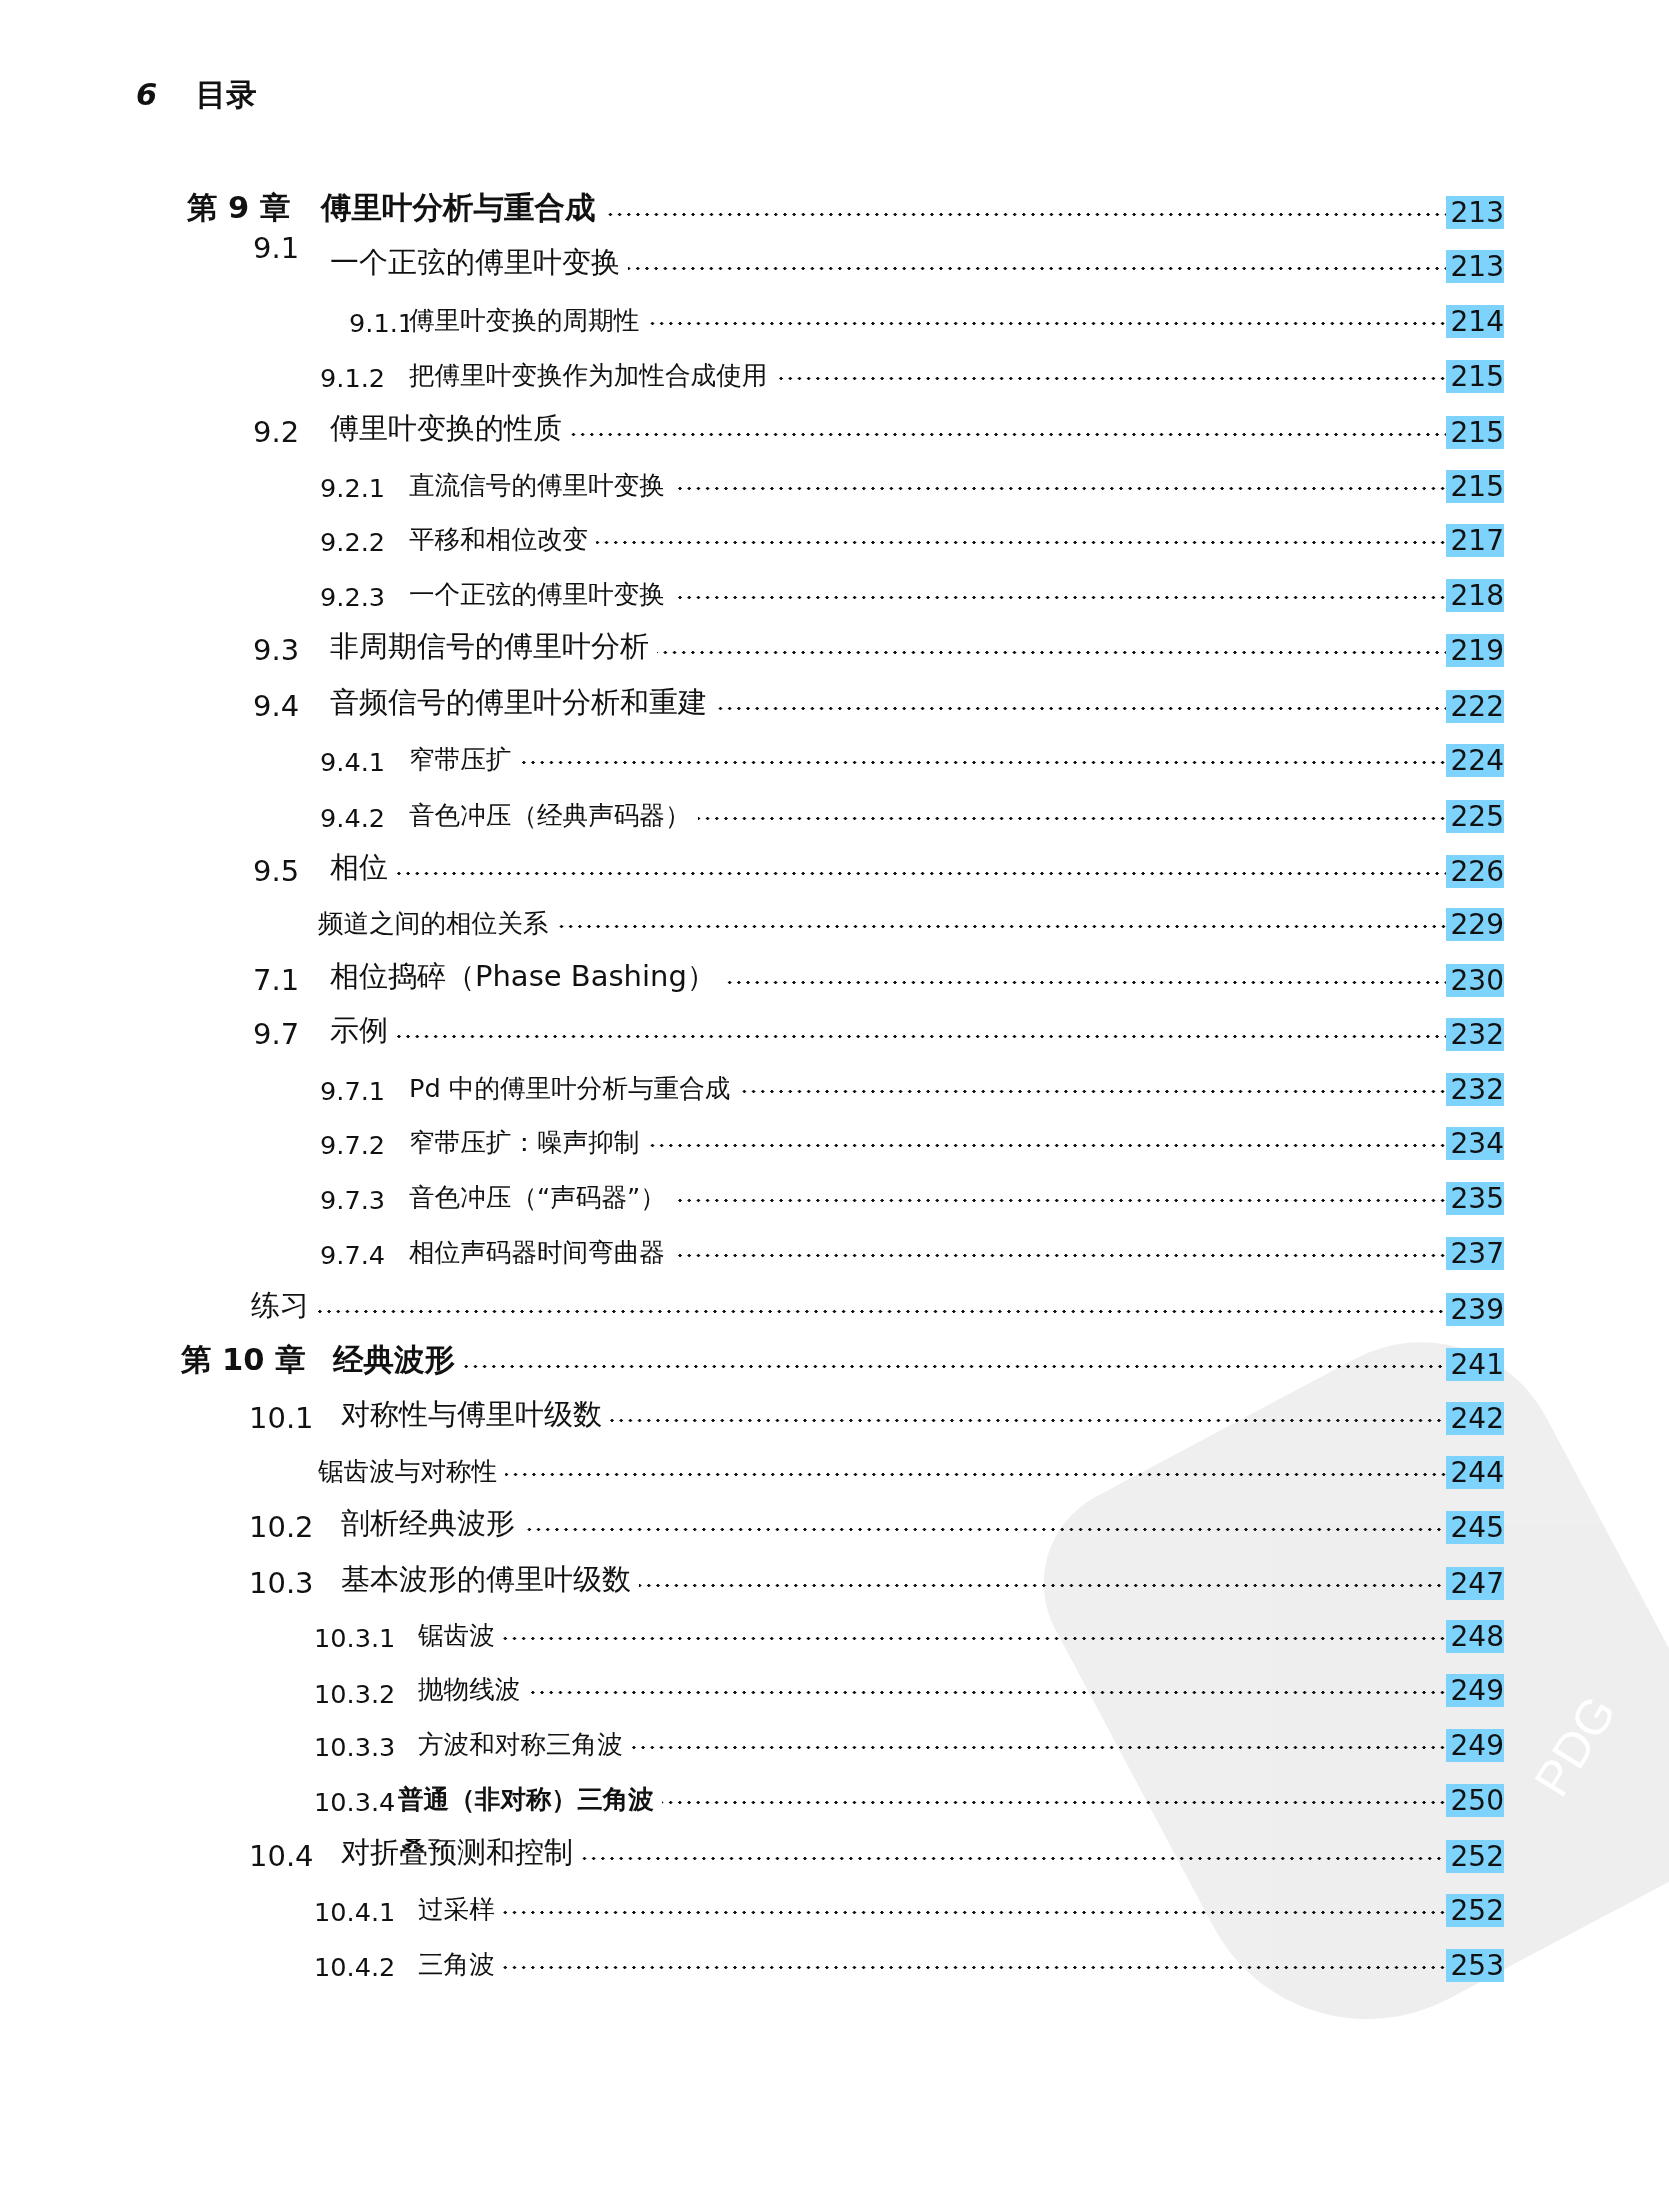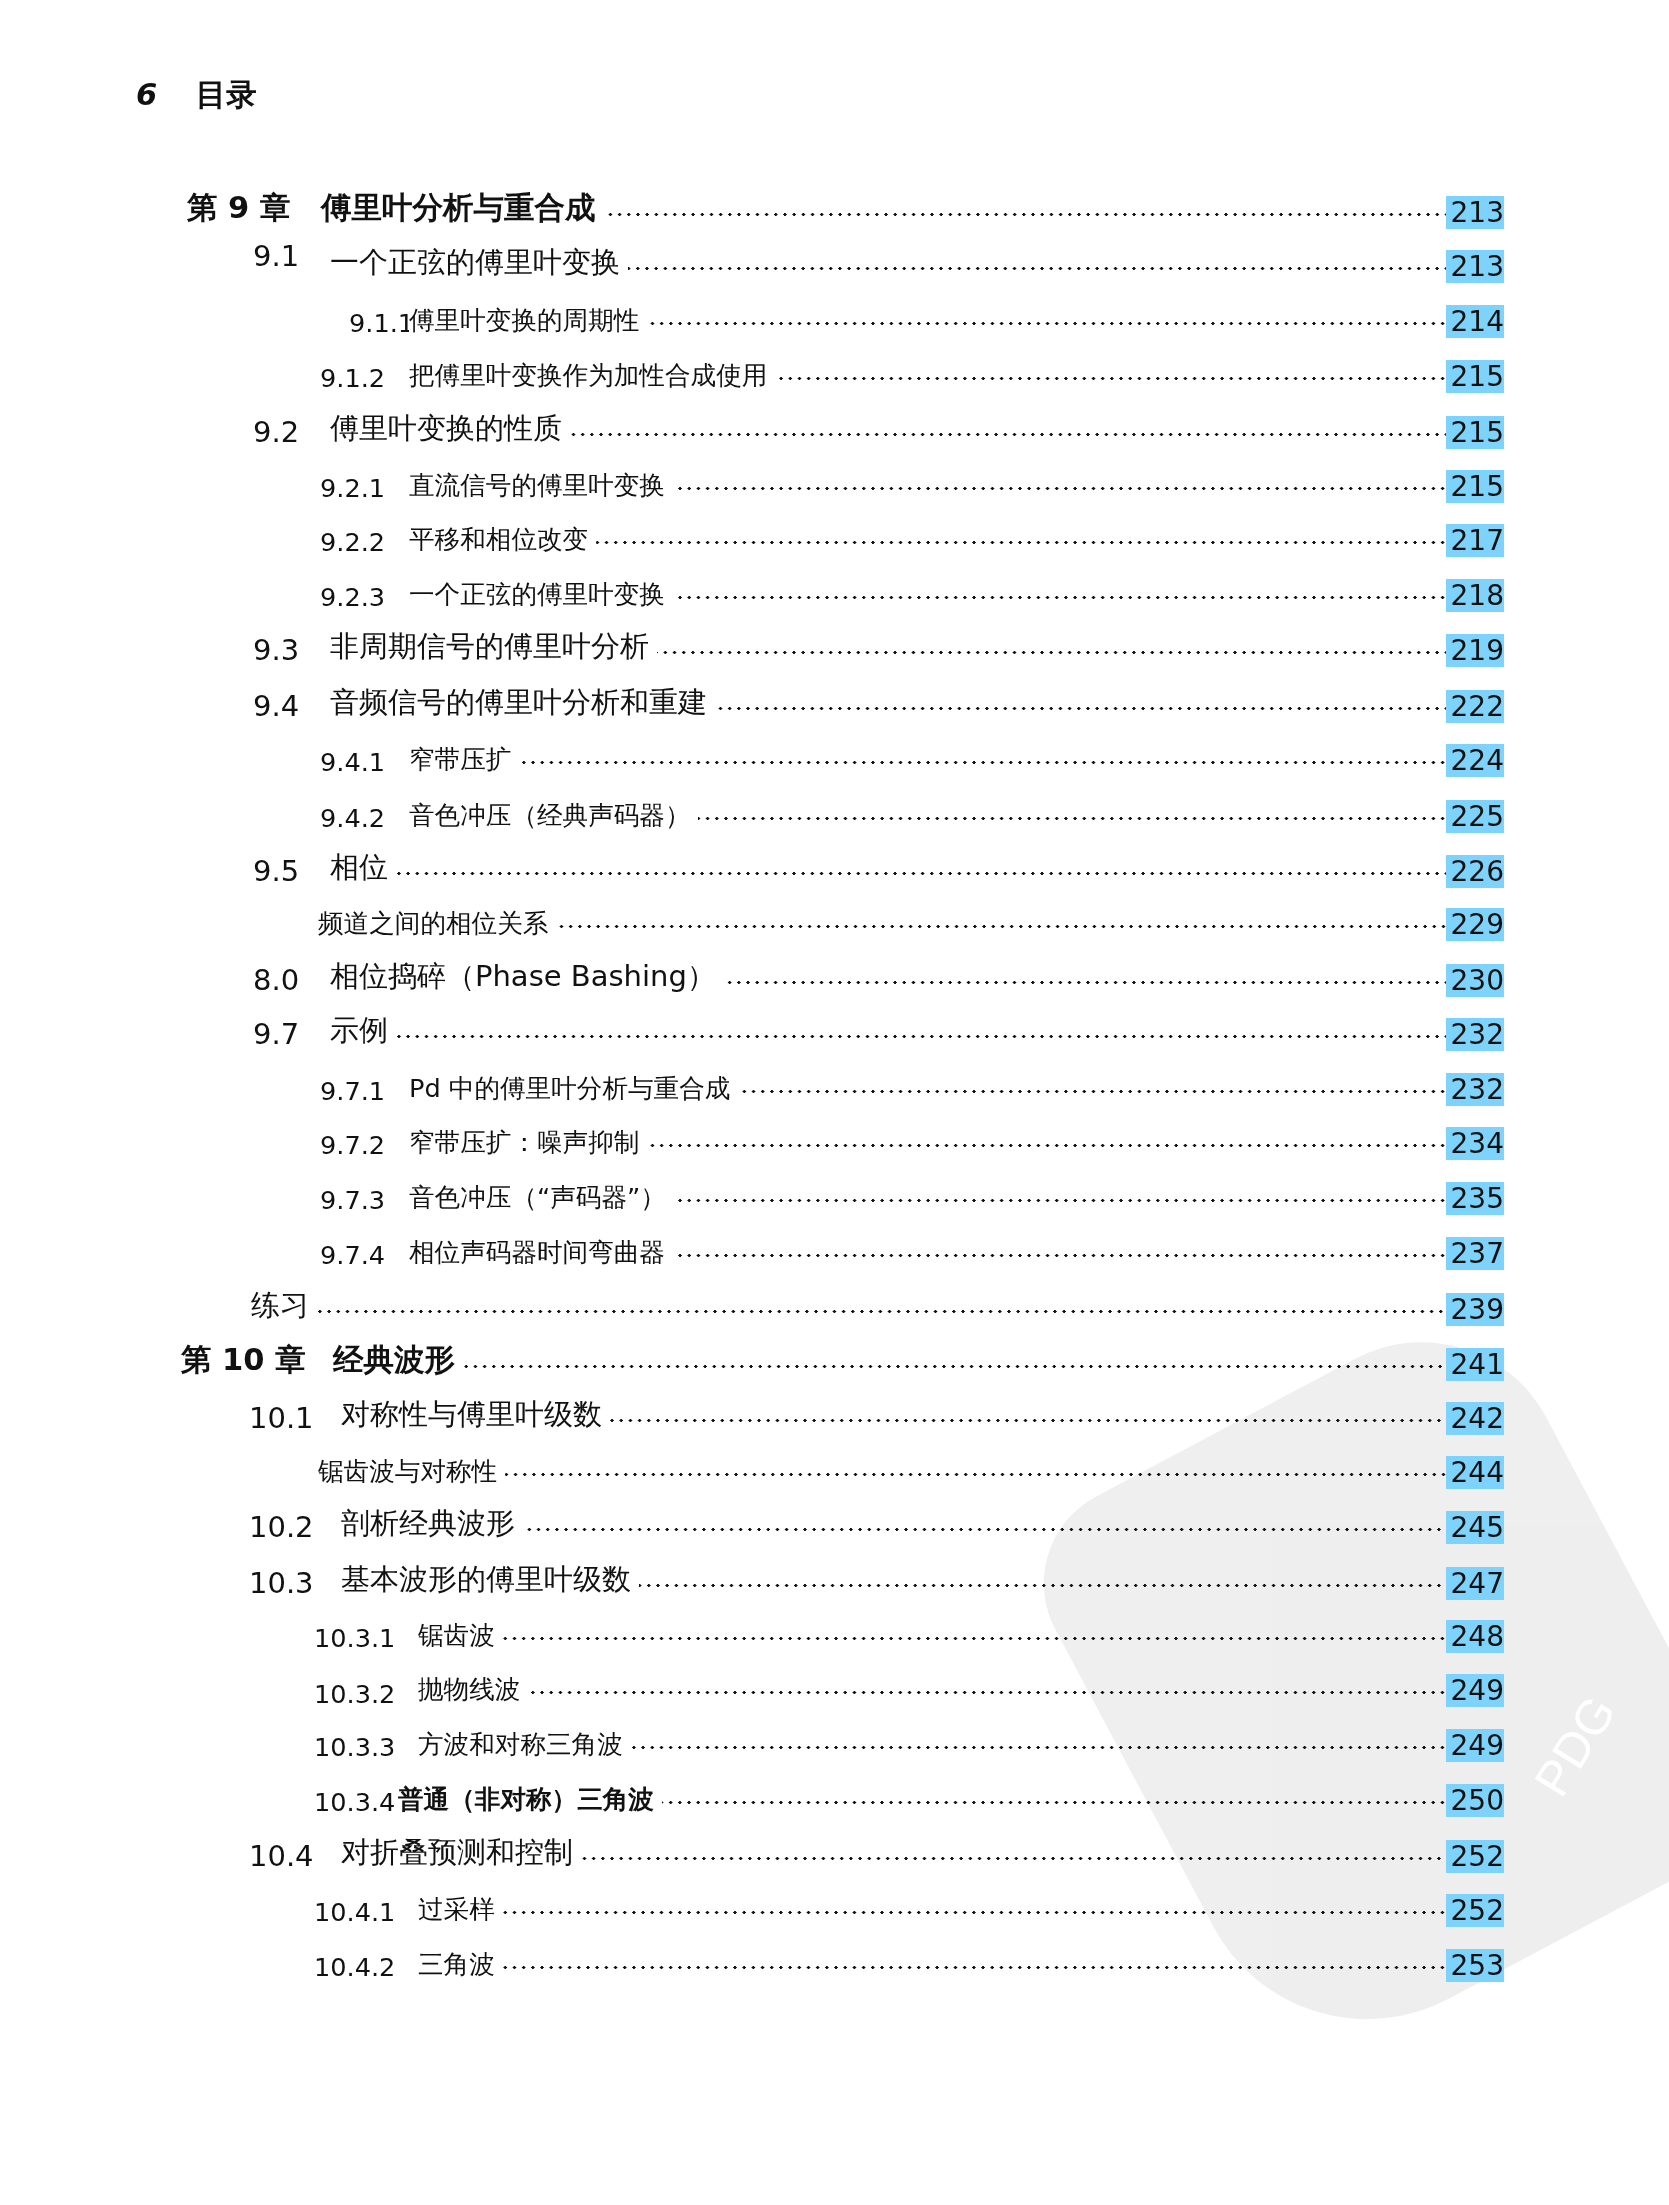--- a/index.html
+++ b/index.html
@@ -38,21 +38,21 @@
 
 <div class="toc" id="toc">
     <div class="row l0" style="top: 184px;">
       <span class="leader" style="left: 321px; right: 218px;"></span>
       <span class="num" style="left: 187px; bottom: 4.4px;">第 9 章</span>
       <span class="title" style="left: 321px; bottom: 4.4px;">傅里叶分析与重合成</span>
       <span class="page" style="bottom: 4.4px; font-weight: normal; font-size: 28px;">213</span>
     </div>
     <div class="row l1" style="top: 238px;">
       <span class="leader" style="left: 330px; right: 218px;"></span>
-      <span class="num" style="left: 253px; bottom: 14px; margin-top: 25px;">9.1</span>
+      <span class="num" style="left: 253px; bottom: 22px; margin-top: 25px;">9.1</span>
       <span class="title" style="left: 330px; bottom: 4.4px;">一个正弦的傅里叶变换</span>
       <span class="page" style="bottom: 4.4px; font-weight: normal; font-size: 28px;">213</span>
     </div>
     <div class="row l2" style="top: 293px;">
       <span class="leader" style="left: 409px; right: 218px;"></span>
       <span class="num" style="left: 320px; bottom: 4.4px; margin-left: 29px;">9.1.1</span>
       <span class="title" style="left: 409px; bottom: 4.4px;">傅里叶变换的周期性</span>
       <span class="page" style="bottom: 4.4px; font-weight: normal; font-size: 28px;">214</span>
     </div>
     <div class="row l2" style="top: 348px;">
@@ -116,21 +116,21 @@
       <span class="page" style="bottom: 4.4px; font-weight: normal; font-size: 28px;">226</span>
     </div>
     <div class="row l2" style="top: 896px;">
       <span class="leader" style="left: 318px; right: 218px;"></span>
       <span class="num" style="left: 320px; bottom: 4.4px;"></span>
       <span class="title" style="left: 318px; bottom: 4.4px;">频道之间的相位关系</span>
       <span class="page" style="bottom: 4.4px; font-weight: normal; font-size: 28px;">229</span>
     </div>
     <div class="row l1" style="top: 952px;">
       <span class="leader" style="left: 330px; right: 218px;"></span>
-      <span class="num" style="left: 253px; bottom: 4.4px;">8.0</span>
+      <span class="num" style="left: 253px; bottom: 4.4px;">7.1</span>
       <span class="title" style="left: 330px; bottom: 4.4px;">相位捣碎（Phase Bashing）</span>
       <span class="page" style="bottom: 4.4px; font-weight: normal; font-size: 28px;">230</span>
     </div>
     <div class="row l1" style="top: 1006px;">
       <span class="leader" style="left: 330px; right: 218px;"></span>
       <span class="num" style="left: 253px; bottom: 4.4px;">9.7</span>
       <span class="title" style="left: 330px; bottom: 4.4px;">示例</span>
       <span class="page" style="bottom: 4.4px; font-weight: normal; font-size: 28px;">232</span>
     </div>
     <div class="row l2" style="top: 1061px;">

